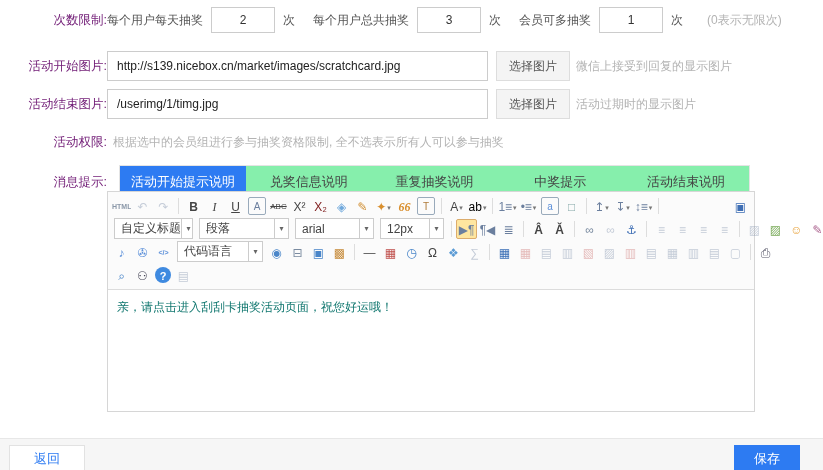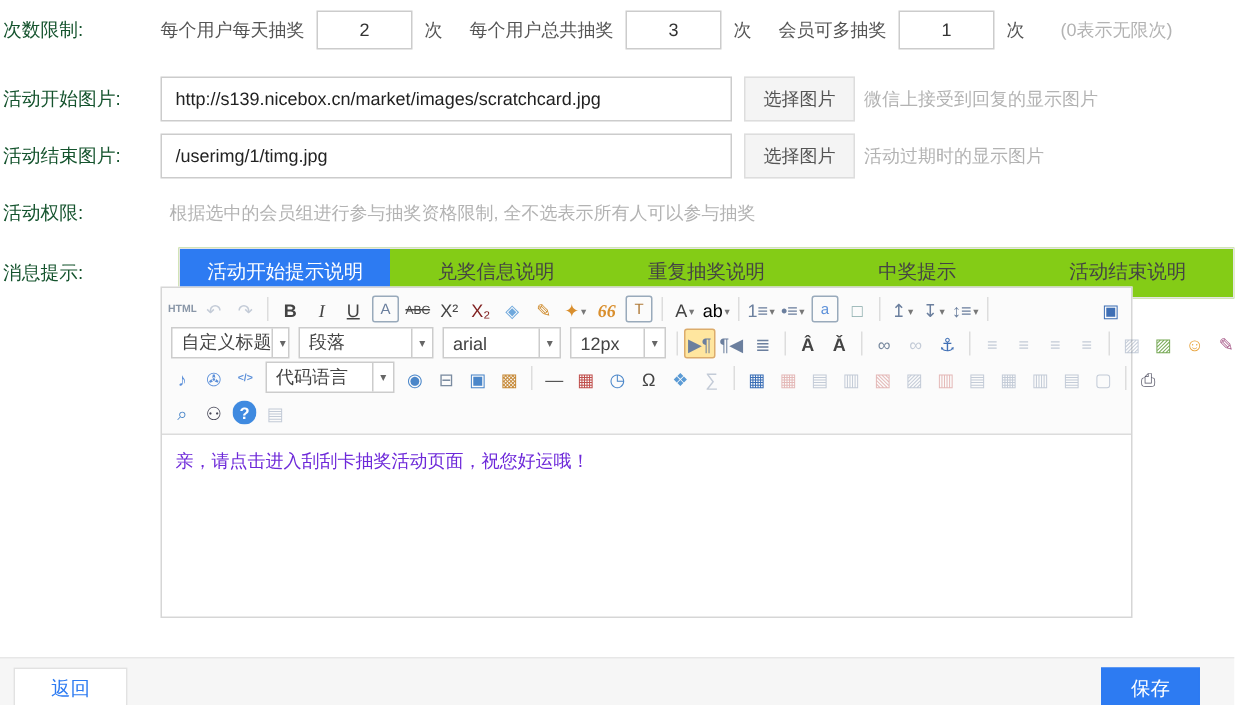--- a/index.html
+++ b/index.html
@@ -1,21 +1,21 @@
 <!DOCTYPE html>
 <html><head>
 <meta charset="utf-8">
 <style>
   * { margin:0; padding:0; box-sizing:border-box; }
   html,body { width:823px; height:470px; background:#fff; overflow:hidden;
     font-family:"Liberation Sans","DejaVu Sans",sans-serif; font-size:12px; color:#555; }
   .page { position:relative; width:823px; height:470px; }
 
   .row { display:flex; align-items:center; padding-left:2px; }
-  .flabel { width:105px; flex:none; color:#14532d; font-size:12.5px; }
+  .flabel { width:105px; flex:none; color:#701a75; font-size:12.5px;text-align:right; }
   .content { display:flex; align-items:center; }
 
   
   .row-limit { margin-top:6px; height:28px; }
   .num-input { width:64px; height:26px; border:1px solid #ccc; text-align:center;
     font-size:12px; color:#333; margin:0 8px; font-family:inherit; }
   .inline-lab { color:#555; }
   .suffix { margin-right:18px; color:#555; }
   .gray-hint { color:#b3b3b3; margin-left:6px; }
 
@@ -29,21 +29,21 @@
 
   
   .row-perm { margin-top:7px; height:32px; }
   .grp-wrap { display:flex; }
   .grp-btn { height:32px; padding:0 15px; background:#fff; border:1px solid #ddd;
     margin-left:-1px; font-size:12px; color:#444; cursor:pointer; font-family:inherit; }
   .grp-btn:first-child { margin-left:0; }
 
   
   .row-tabs { margin-top:7px; align-items:flex-start;gap:12px; }
-  .tab-strip { width:704px; display:flex; border:1px solid #e4e4e4; background:#84cc16;font-family:Liberation Mono, monospace; }
+  .tab-strip { width:631px; display:flex; border:1px solid #e4e4e4; background:#86efac; }
   .tab { flex:1; height:32px; line-height:32px; text-align:center; font-size:13px;
     color:#444; cursor:pointer; }
   .tab.active { background:#2d7bf2; color:#fff; }
 
   
   .editor { position:absolute; left:107px; top:185px; width:648px; height:221px;
     border:1px solid #d6d6d6; background:#fff; }
   .toolbar { background:#fbfbfb; border-bottom:1px solid #dcdcdc; padding:2px 3px 3px; }
   .tb-row { display:flex; align-items:center; flex-wrap:nowrap; min-height:23px; }
   .tb-i { width:21px; height:20px; line-height:20px; text-align:center; font-size:12px;
@@ -61,21 +61,21 @@
     line-height:16px; margin:2px; font-size:11px; font-weight:bold; }
   .caret::after { content:"▾"; font-size:7px; color:#777; margin-left:1px; vertical-align:1px; }
   .tb-sep { width:1px; height:16px; background:#ddd; margin:0 4px; flex:none; }
   .tb-sel { height:21px; border:1px solid #ccc; background:#fff; display:flex; flex:none;
     align-items:center; justify-content:space-between; margin:0 3px; cursor:pointer; }
   .tb-sel i { font-style:normal; font-size:12px; color:#444; padding-left:6px; white-space:nowrap; }
   .tb-sel b { font-weight:normal; font-size:8px; color:#666; border-left:1px solid #ccc;
     width:14px; text-align:center; align-self:stretch; line-height:19px; flex:none; }
   .push-right { margin-left:auto; }
 
-  .edit-area { height:125px; padding:8px 9px; font-size:12px; color:#6d28d9; line-height:1.6;
+  .edit-area { height:125px; padding:8px 9px; font-size:12px; color:#0f766e; line-height:1.6;
     outline:none; overflow:hidden; }
 
   
   .footer { position:absolute; left:0; bottom:0; width:823px; height:38px;
     background:#f6f6f6; border-top:1px solid #e7e7e7; }
   .back-btn { position:absolute; left:9px; top:6px; width:76px; height:27px;
     background:#fff; border:1px solid #e2e2e2; color:#2d7bf2; font-size:13px;
     cursor:pointer; font-family:inherit; }
   .save-btn { position:absolute; right:23px; top:6px; width:66px; height:27px;
     background:#2d7bf2; border:1px solid #2d7bf2; color:#fff; font-size:13px;

